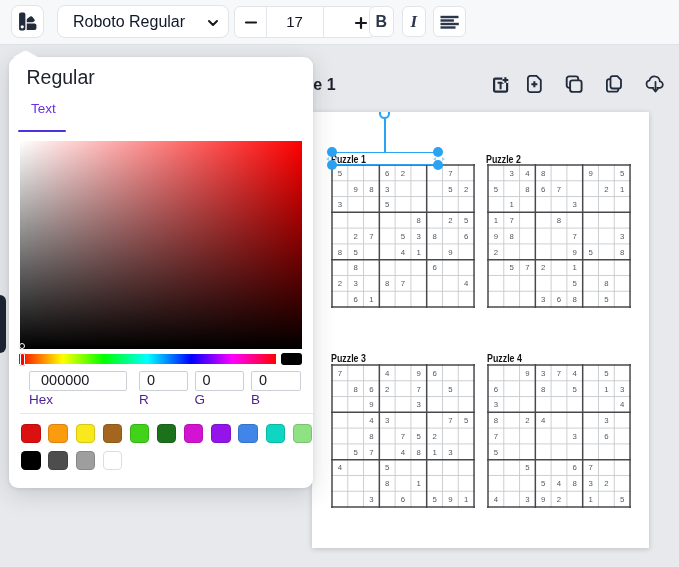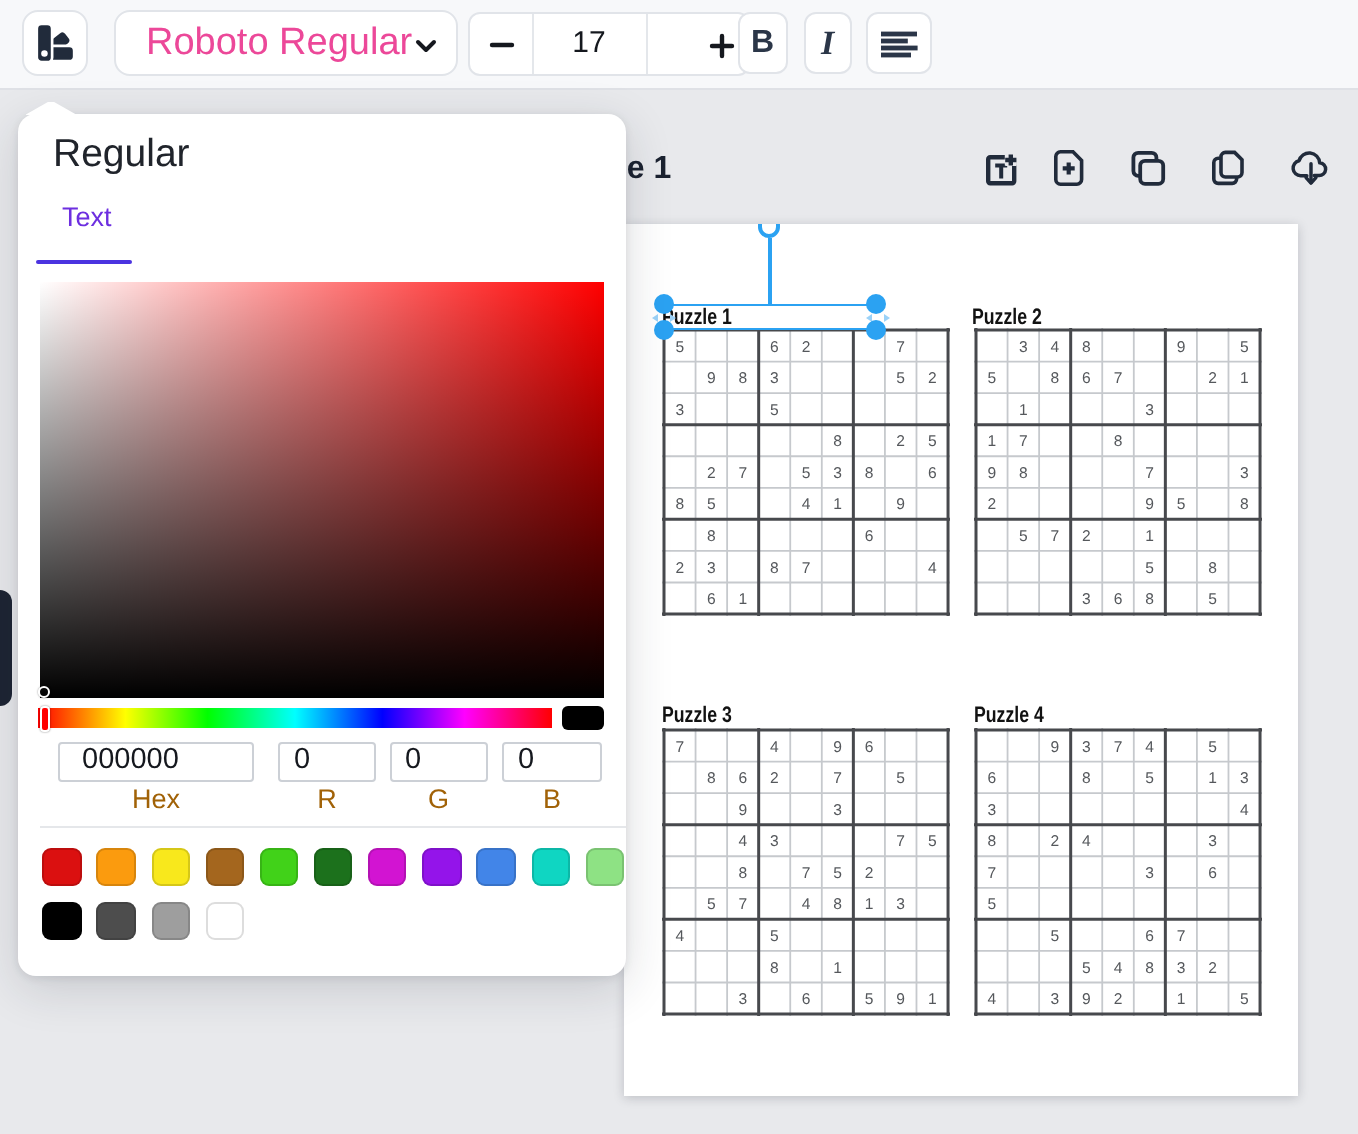--- a/index.html
+++ b/index.html
@@ -36,21 +36,21 @@
                linear-gradient(to right, #fff 0%, rgba(255,255,255,0) 100%), #f00; }
   #satmark { position:absolute; left:-1px; top:201.5px; width:6px; height:6px; border-radius:50%;
     border:1.3px solid #fff; box-shadow:0 0 1px rgba(0,0,0,.5); }
   #hue { position:absolute; left:10px; top:296.5px; width:256.5px; height:10px;
     background:linear-gradient(to right,#f00 0%,#ff0 17%,#0f0 33%,#0ff 50%,#00f 67%,#f0f 83%,#f00 100%); }
   #huemark { position:absolute; left:11px; top:295.5px; width:5px; height:13px; border-radius:2px;
     background:#f00; border:1.5px solid #fff; box-shadow:0 0 1px rgba(0,0,0,.5); }
   #preview { position:absolute; left:271.5px; top:295.5px; width:21px; height:12px; border-radius:3px; background:#000; }
   .field { position:absolute; top:314px; height:19.5px; border:1px solid #ccd0d6; border-radius:2px;
     font-size:14.5px; color:#15181e; line-height:17.5px; padding-left:11px; background:#fff; }
-  .flabel { position:absolute; top:335px; font-size:13.5px; color:#a16207; text-align:center; }
+  .flabel { position:absolute; top:335px; font-size:13.5px; color:#4c1d95; text-align:left; }
   #divider { position:absolute; left:11px; top:355.5px; width:293px; height:1px; background:#e5e7ea; }
   .sw { position:absolute; width:19.4px; height:19.4px; border-radius:4.5px;
     box-shadow:inset 0 0 0 1px rgba(0,0,0,.14); }
 
   
   #tab { position:absolute; left:0; top:295px; width:6px; height:58px; background:#1d2433;
     border-radius:0 9px 9px 0; }
 </style>
 </head>
 <body>
@@ -62,21 +62,21 @@
     <svg width="23" height="23" viewBox="0 0 24 24">
       <g>
         <rect x="2.5" y="2" width="8" height="20" rx="2.5" fill="#212b3b" stroke="#fff" stroke-width="1.4" transform="rotate(52 6.5 17.5)"></rect>
         <rect x="2.5" y="2" width="8" height="20" rx="2.5" fill="#212b3b" stroke="#fff" stroke-width="1.4" transform="rotate(90 6.5 17.5)"></rect>
         <rect x="2.5" y="2" width="8" height="20" rx="2.5" fill="#212b3b" stroke="#fff" stroke-width="1.4"></rect>
         <circle cx="6.5" cy="17.5" r="1.7" fill="#fff"></circle>
       </g>
     </svg>
   </div>
   <div class="btn" style="left:57px;top:5px;width:172px;height:33px;justify-content:flex-start;padding-left:15px">
-    <span style="font-size:19px;color:#ec4899">Roboto Regular</span>
+    <span style="font-size:16px;color:#0f172a">Roboto Regular</span>
     <svg style="position:absolute;right:9px;top:11px" width="12" height="12" viewBox="0 0 12 12" fill="none">
         <path d="M2 4 L6 8 L10 4" stroke="#15181e" stroke-width="2" stroke-linecap="round" stroke-linejoin="round"></path>
       </svg>
   </div>
   <div class="btn" style="left:234px;top:5.5px;width:141px;height:32px;border-radius:6px">
     <div style="position:absolute;left:31px;top:0;width:1px;height:30px;background:#e4e7eb"></div>
     <div style="position:absolute;left:87.5px;top:0;width:1px;height:30px;background:#e4e7eb"></div>
     <svg style="position:absolute;left:9px;top:14px" width="14" height="3" viewBox="0 0 14 3">
         <line x1="2" y1="1.5" x2="12" y2="1.5" stroke="#15181e" stroke-width="2.2" stroke-linecap="round"></line>
       </svg>

